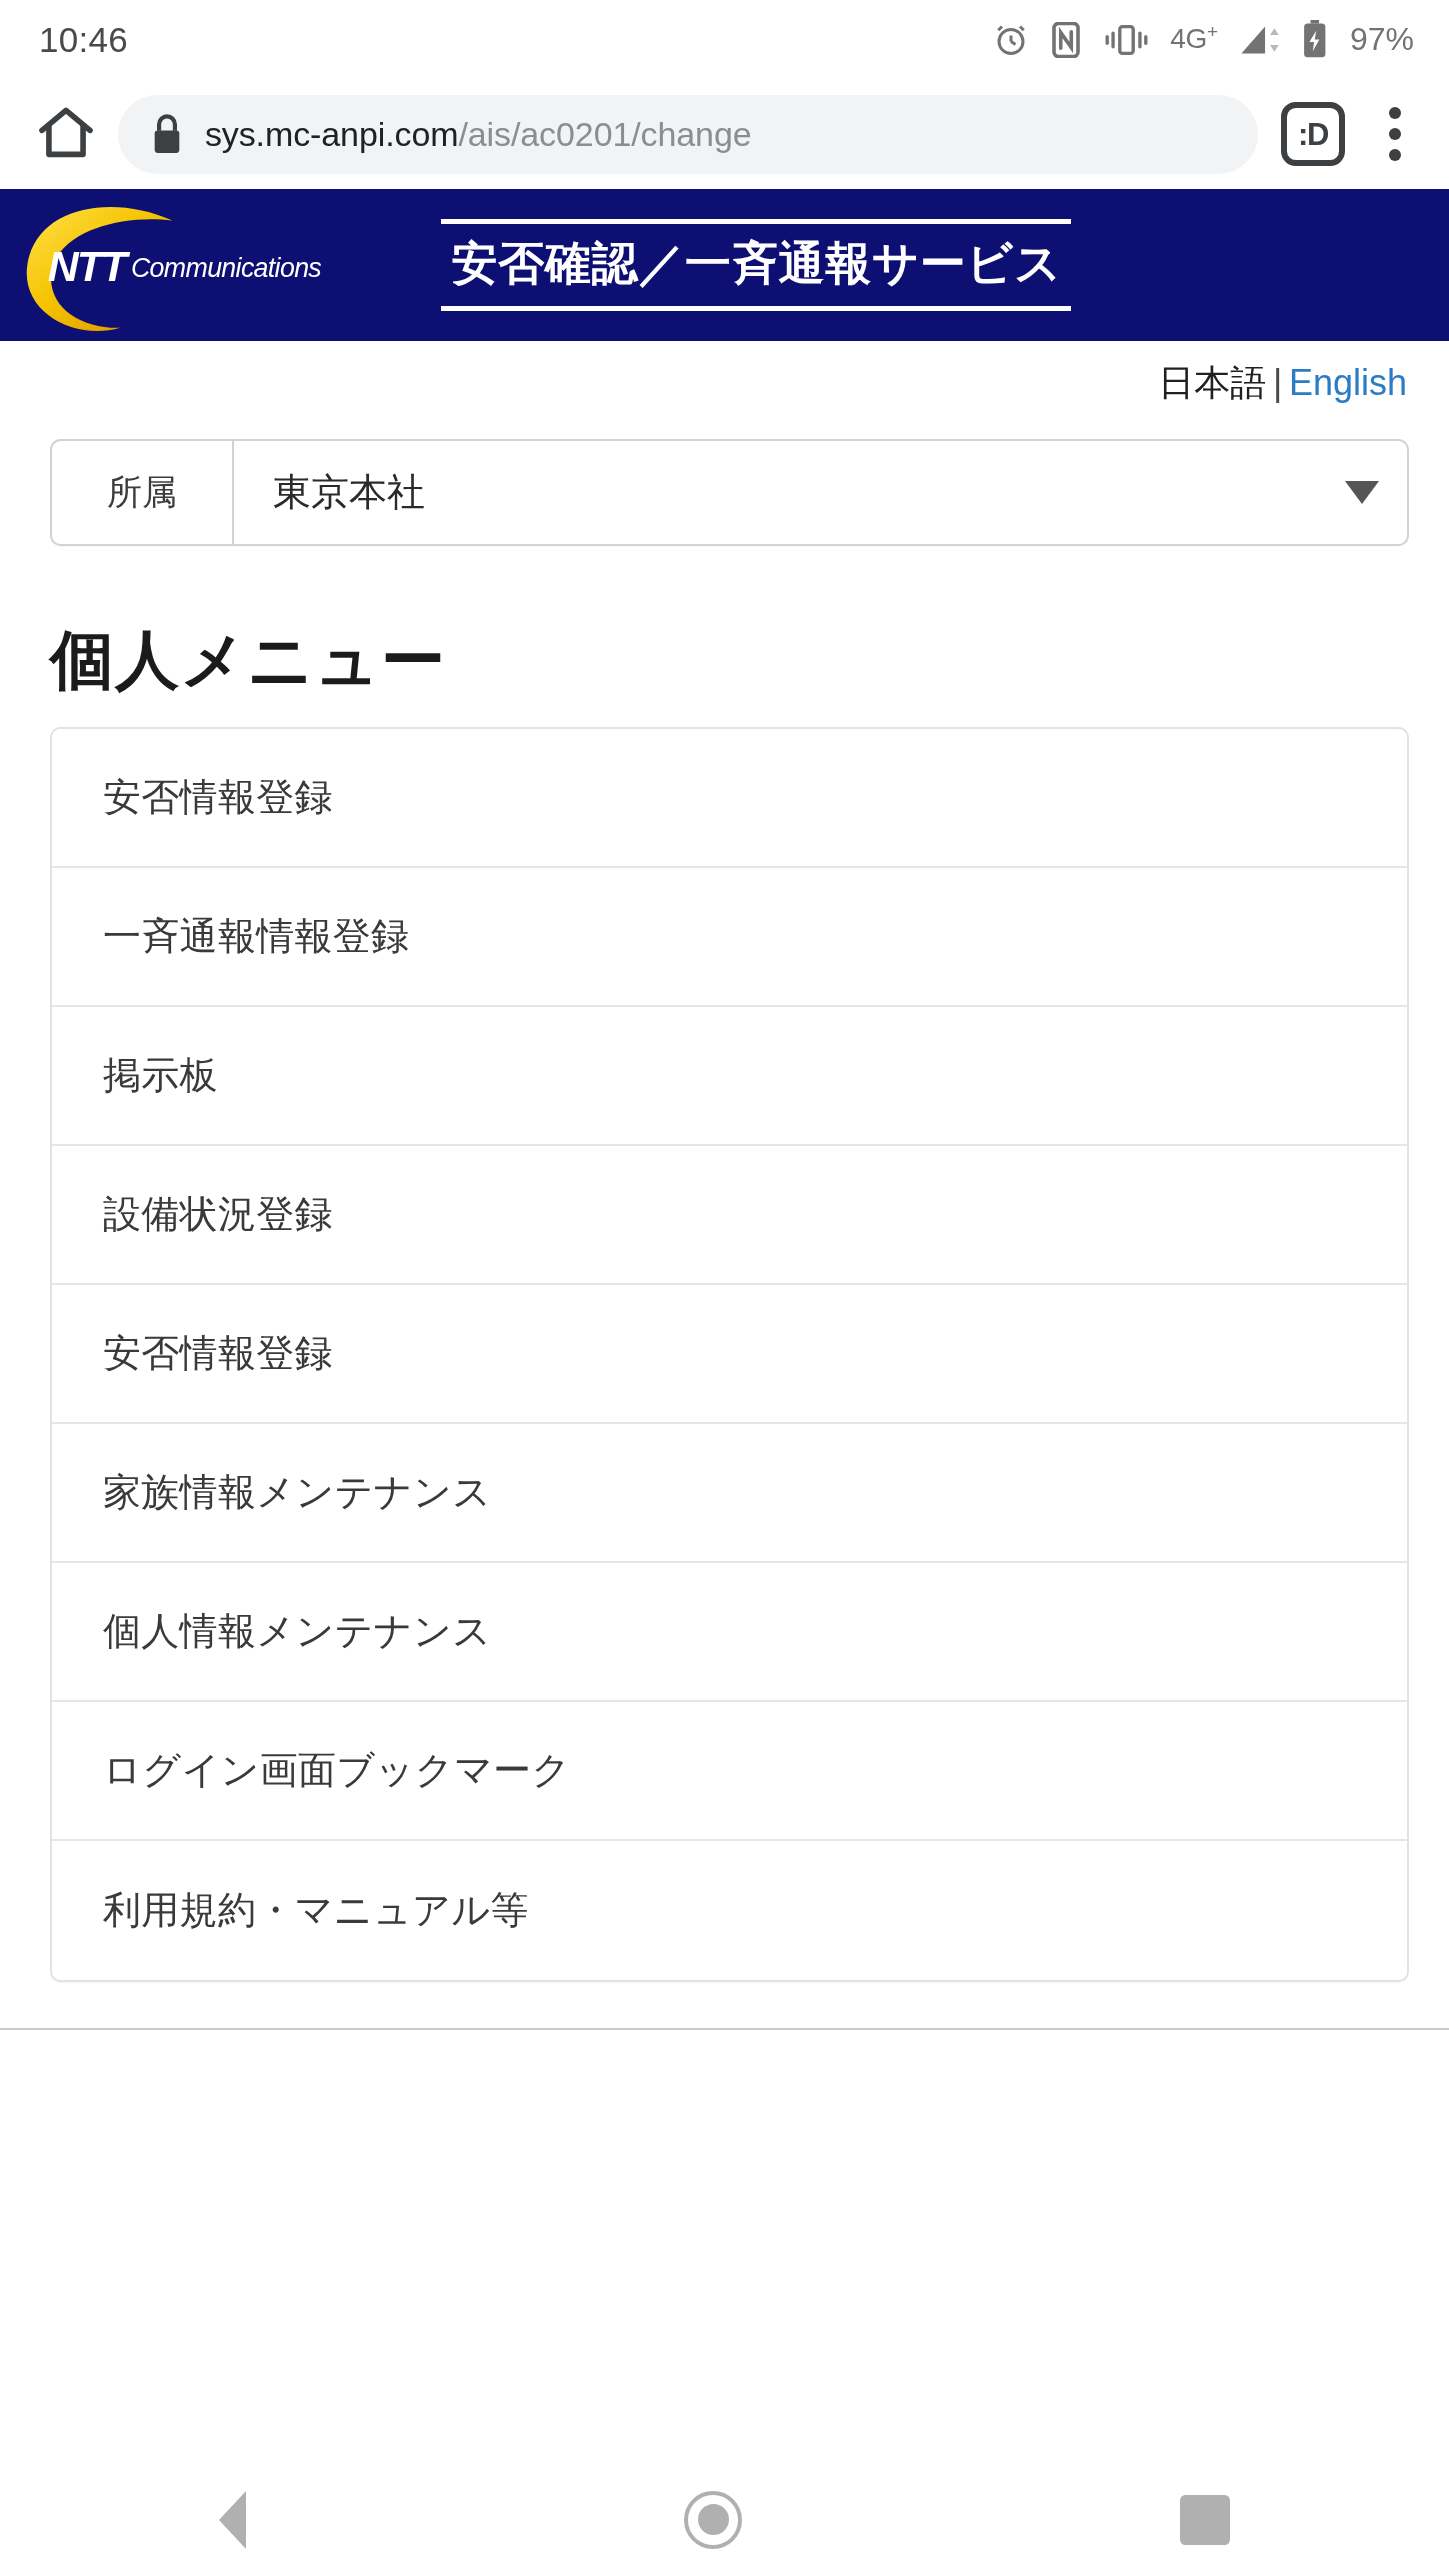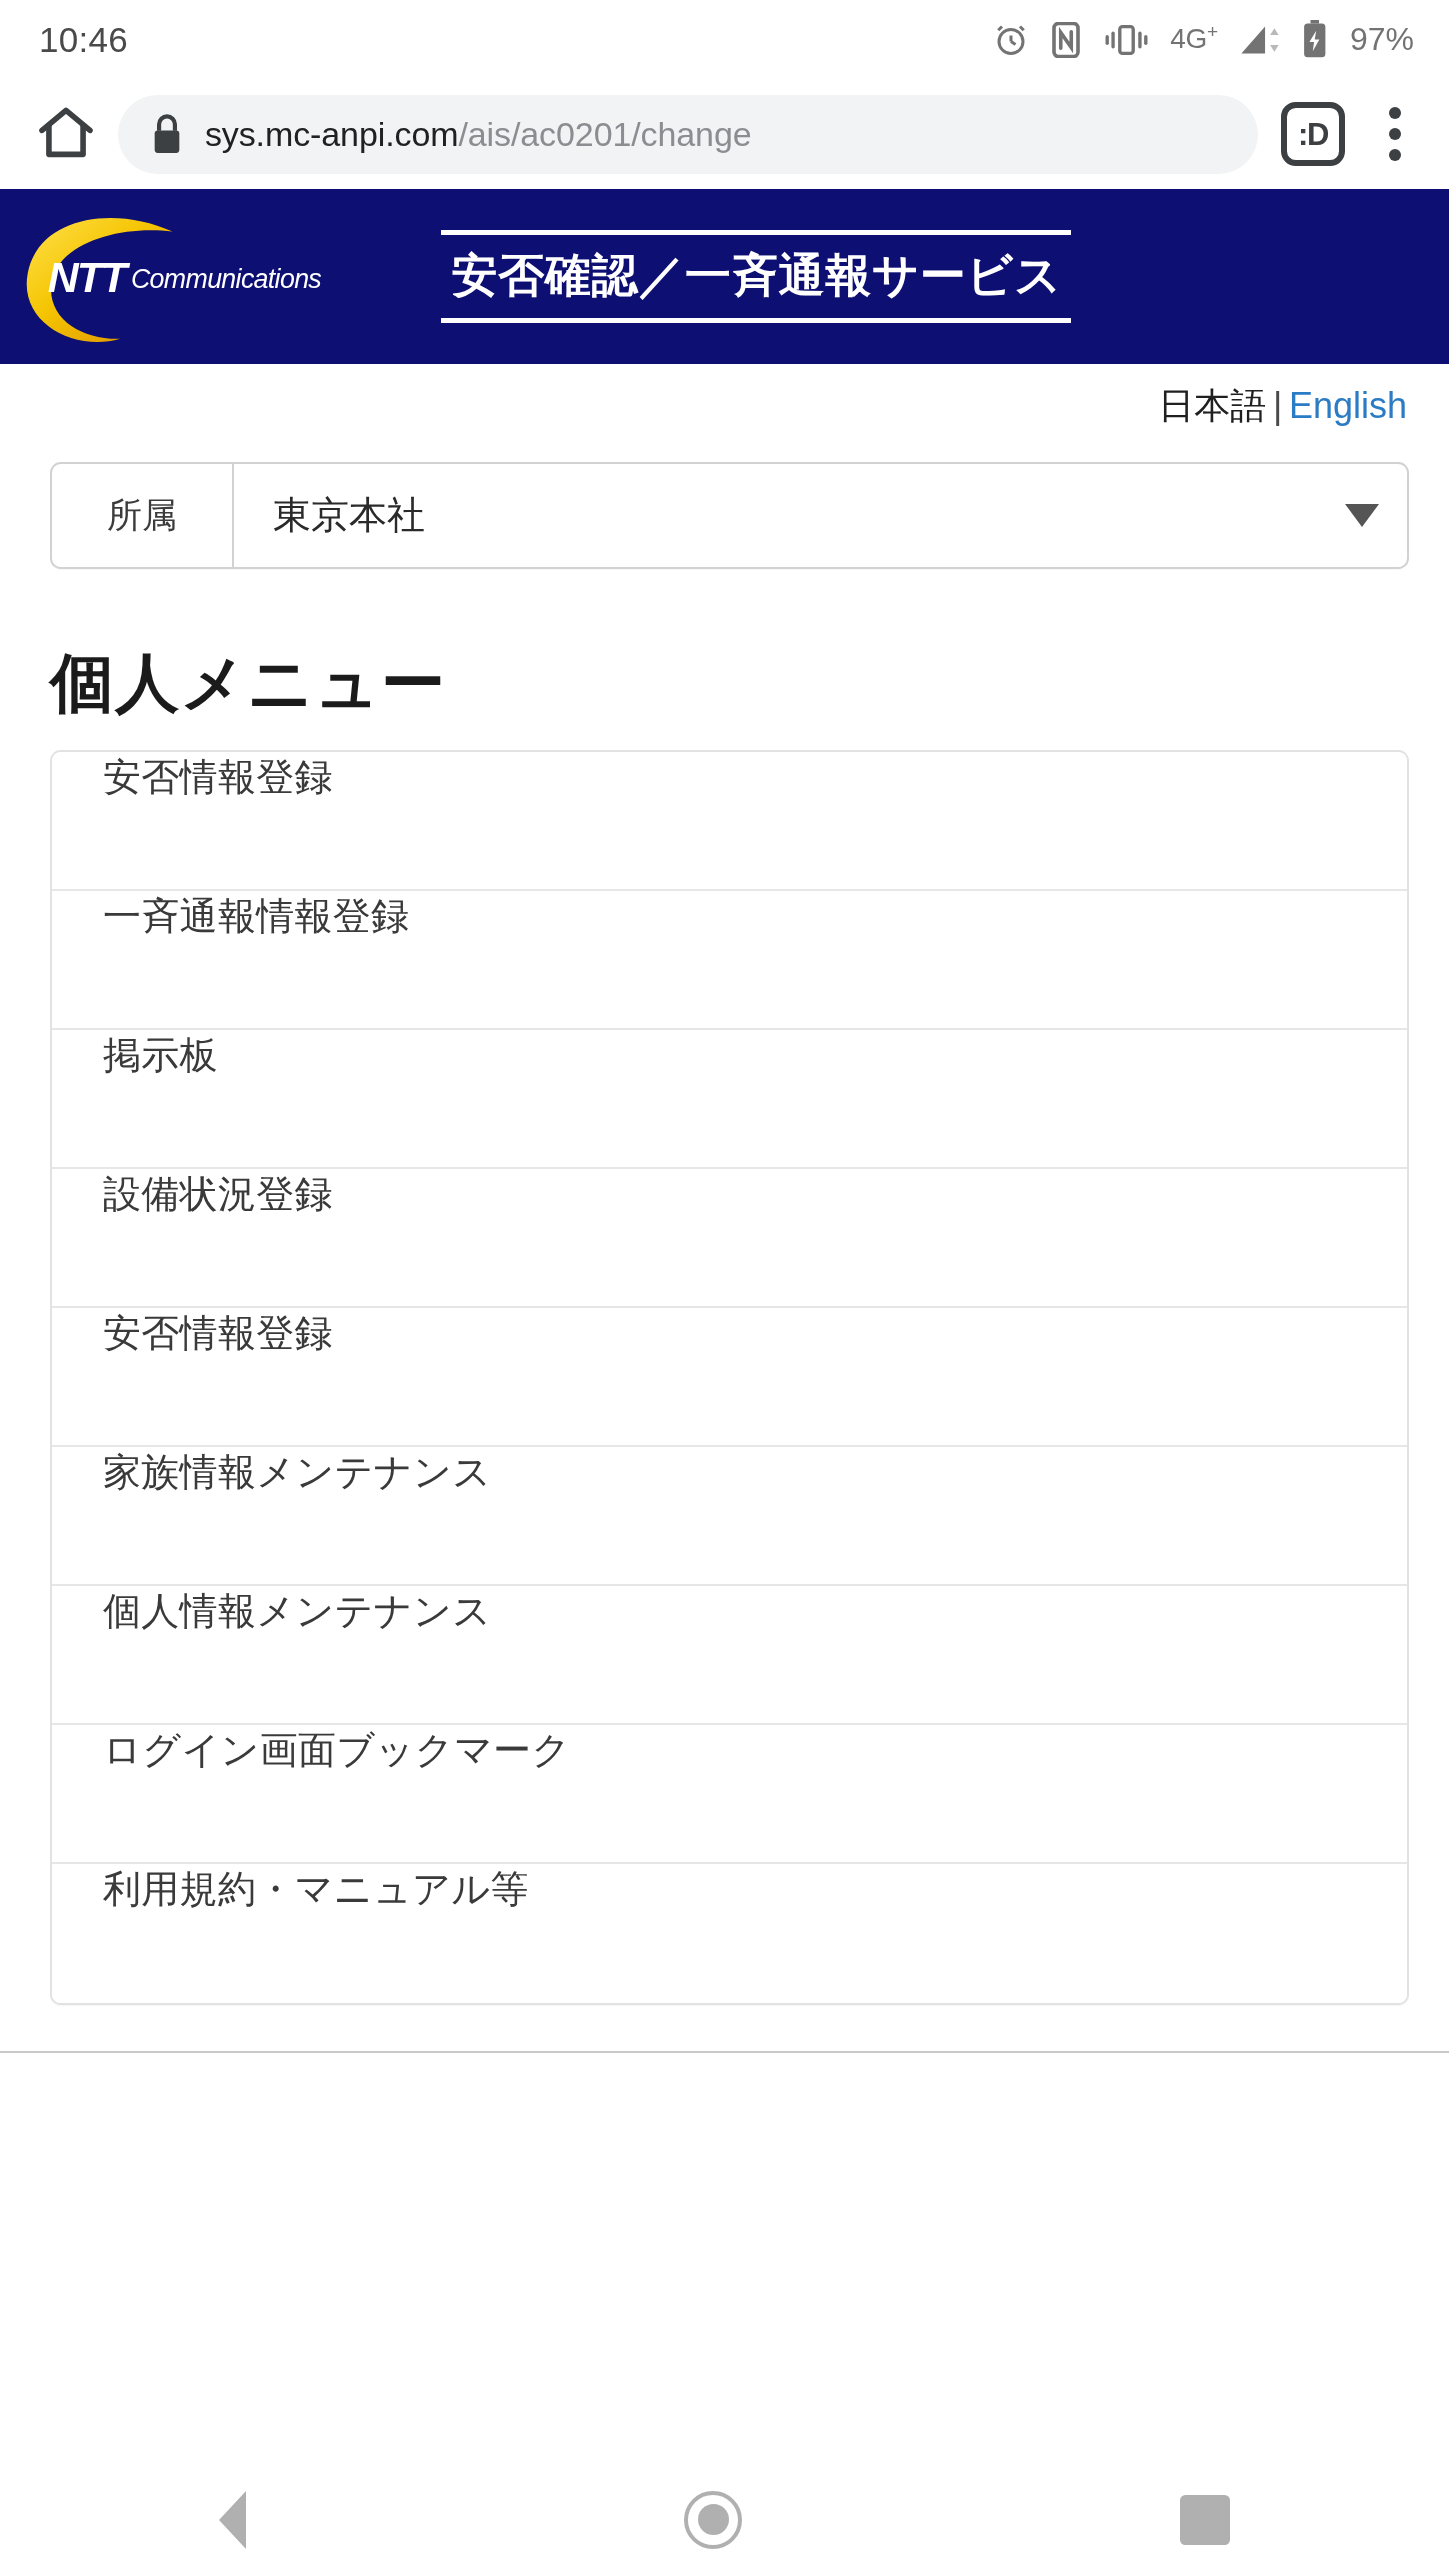--- a/index.html
+++ b/index.html
@@ -103,21 +103,21 @@
     display:flex; flex-direction: column; align-items:center; justify-content:center;
     gap: 9.4px; flex: 0 0 auto;
   }
   .overflow-btn i {
     width: 12px; height: 12px; border-radius: 50%; background: #3c4043; display:block;
   }
 
   
   .ntt-header {
     background: #0e0f72;
-    height: 175px;
+    height: 152px;
     display: flex;
     align-items: center;
     padding-left: 13.4px;
     box-sizing: border-box;
     position: relative;
   }
   .ntt-logo {
     width: 402px;
     height: 195px;
     position: relative;
@@ -253,20 +253,21 @@
     margin: 0 40px 0 50px;
     border: 2px solid #e2e2e2;
     border-radius: 10.7px;
     background: #ffffff;
     box-shadow: 0 1.3px 0 rgba(0,0,0,0.03);
     overflow: hidden;
   }
   .menu-item {
     height: 139px;
     display: flex;
+    align-items: center;
     padding-left: 51px;
     box-sizing: border-box;
     border-bottom: 2px solid #e6e6e6;
     font-size: 38px;
     color: #3a3a3a;
     letter-spacing: 0.3px;
     background: #ffffff;
   }
   .menu-item:last-child { border-bottom: none; }
 

